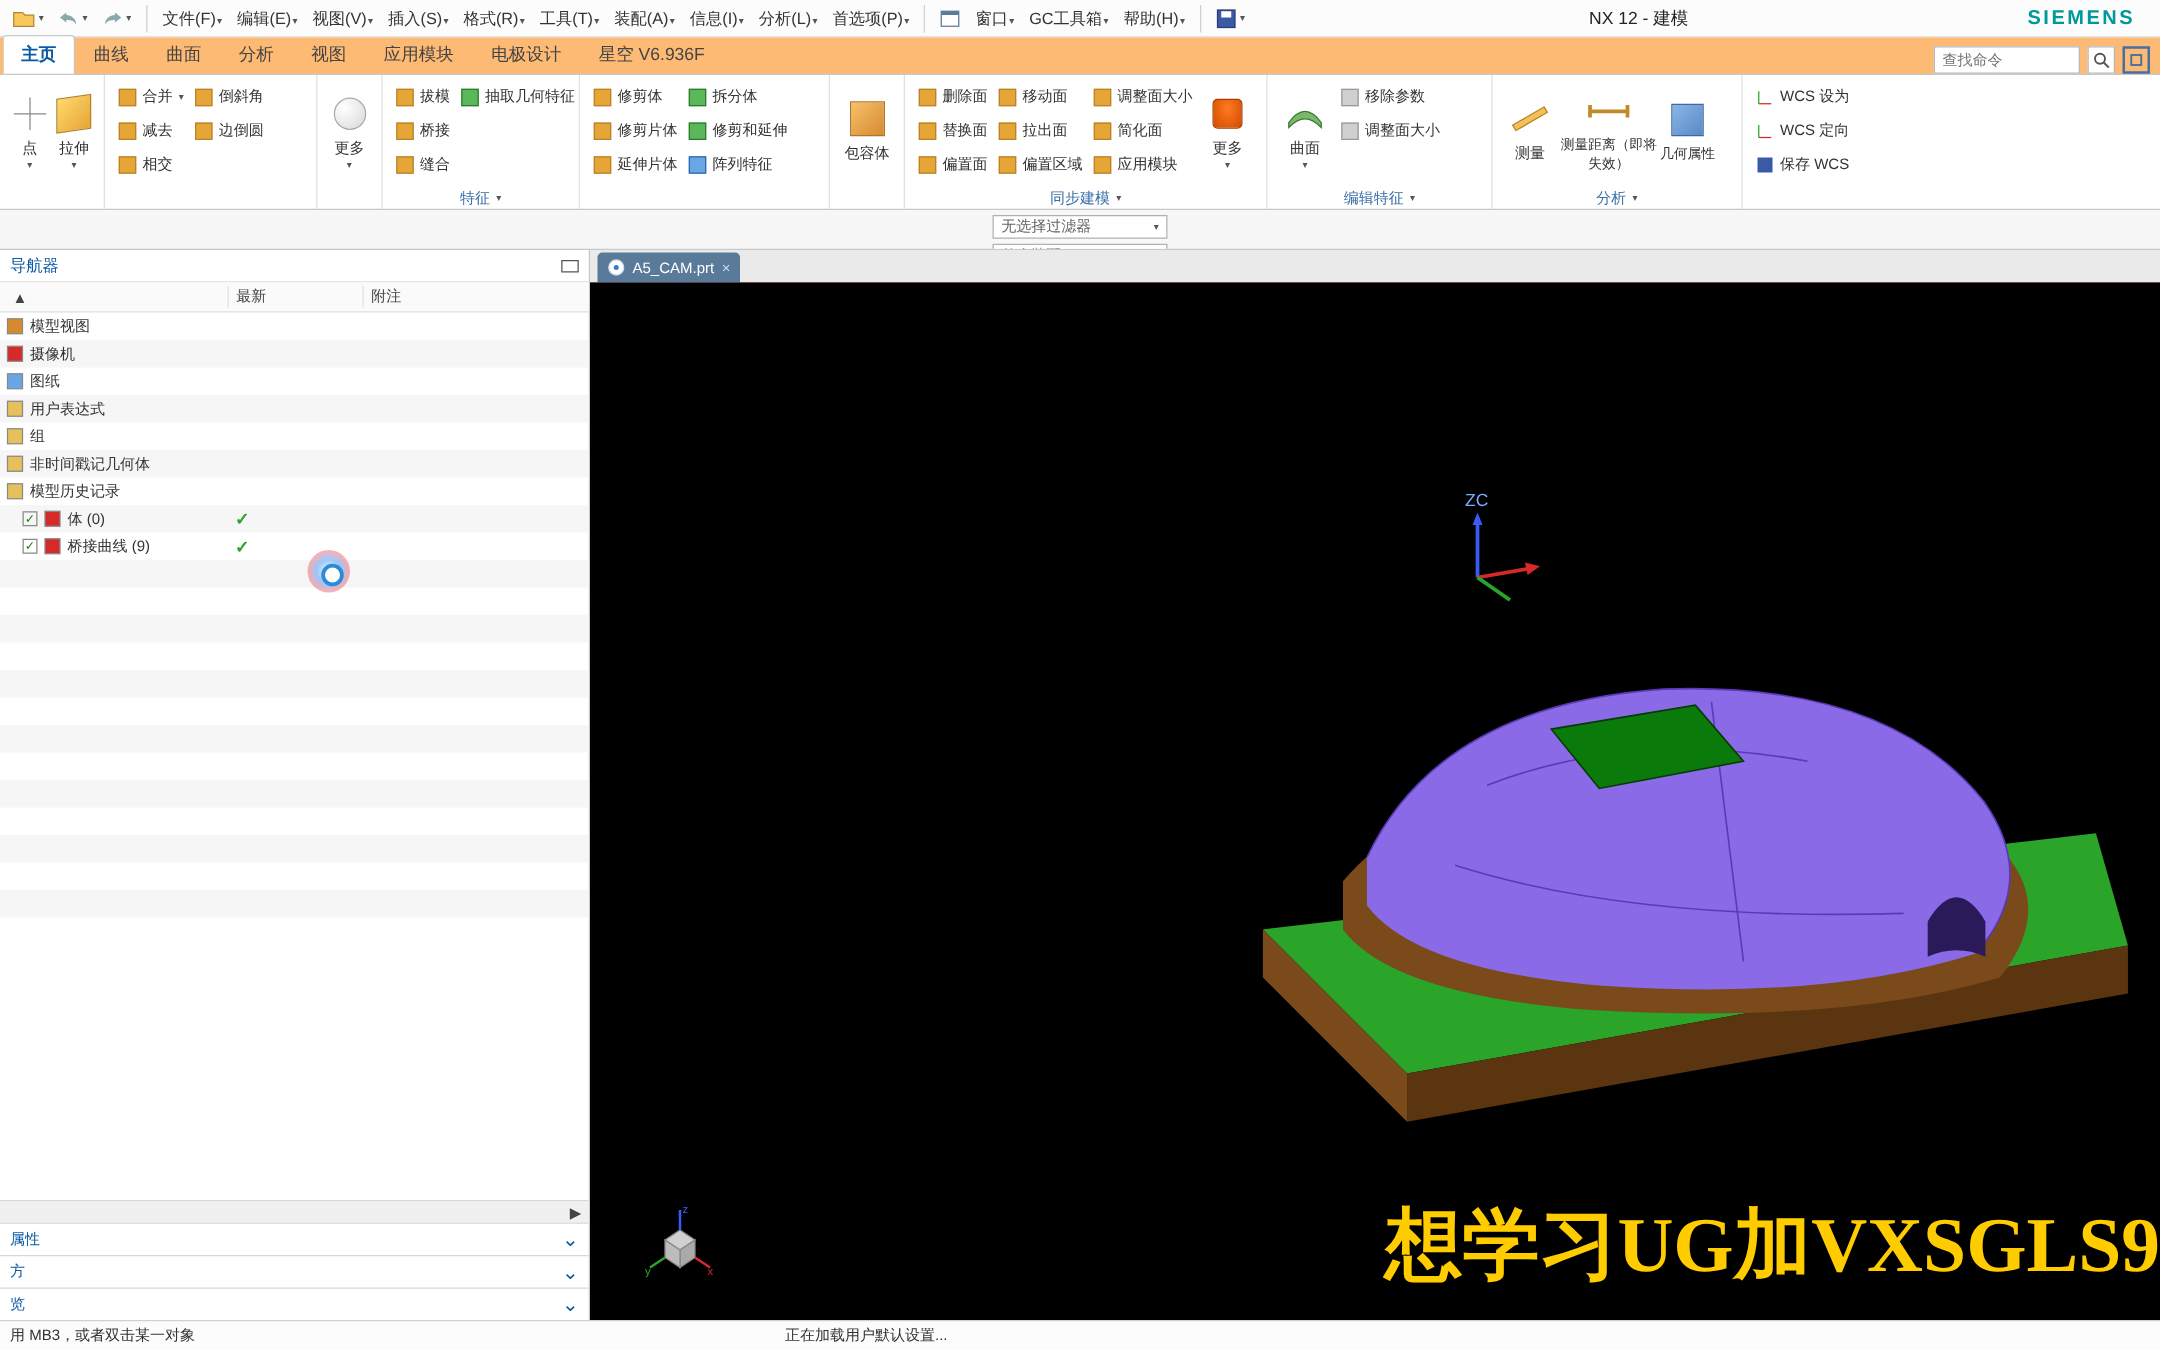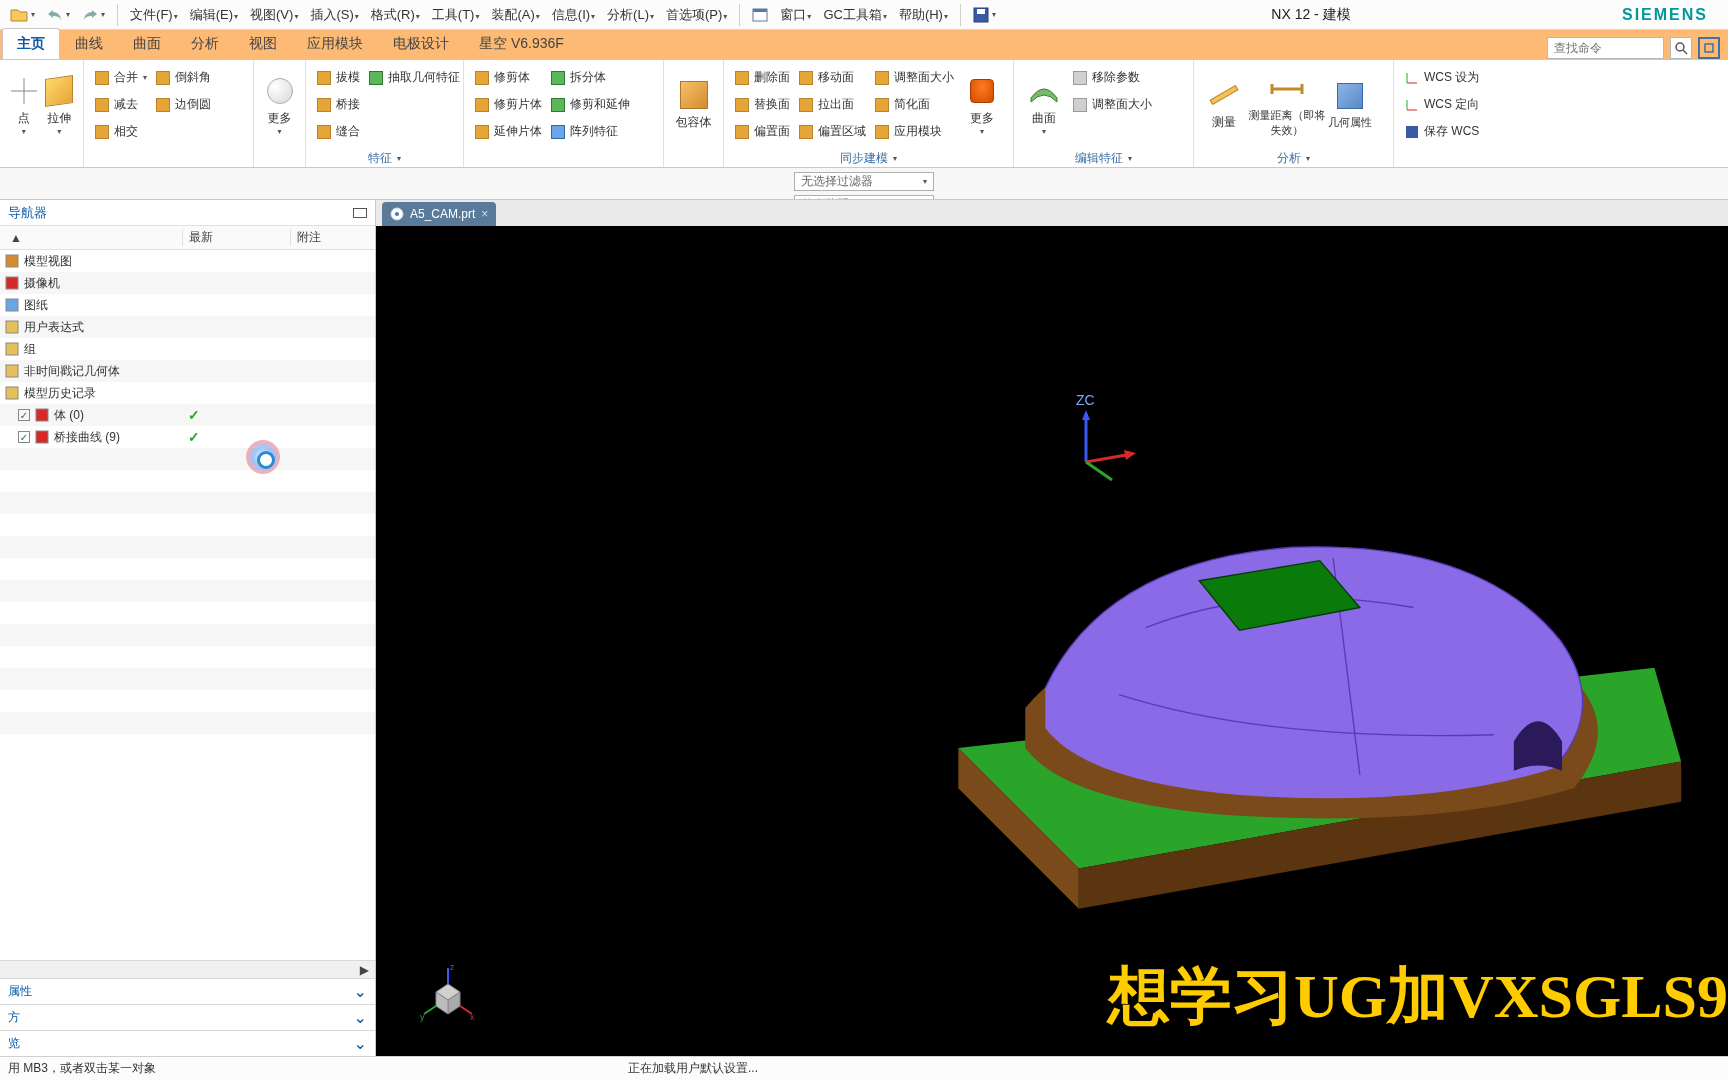--- a/index.html
+++ b/index.html
@@ -29,21 +29,21 @@
   .row-btn { display: flex; align-items: center; gap: 4px; font-size: 12px; height: 24px; white-space:nowrap;}
   .sm-ico { width: 16px; height: 16px; display:inline-flex;align-items:center;justify-content:center; }
 
   .toolbar2 { height: 32px; background: #f7f7f7; border-bottom: 1px solid #c8c8c8; display: flex; align-items: center; padding: 0 6px; gap: 4px; overflow:hidden;flex-direction:column;}
   .tb-combo { height: 22px; border: 1px solid #b0b0b0; background: #fff; display: flex; align-items: center; padding: 0 6px; font-size: 12px; color: #666; }
   .tb-combo.w1 { width: 140px; }
   .tb-combo.w2 { width: 140px; }
   .tb-ico { width: 22px; height: 22px; display:flex;align-items:center;justify-content:center; }
 
   .main { display: flex; height: calc(1080px - 30px - 30px - 108px - 32px - 24px); }
-  .nav { width: 376px; border-right: 1px solid #c8c8c8; display: flex; flex-direction: column; background: #fff; }
+  .nav { width: 472px; border-right: 1px solid #c8c8c8; display: flex; flex-direction: column; background: #fff; }
   .nav-title { height: 26px; display: flex; align-items: center; justify-content: space-between; padding: 0 8px; color: #0b5aa5; font-size: 13px; border-bottom: 1px solid #e0e0e0; }
   .nav-title .box { width: 14px; height: 10px; border: 1px solid #555; }
   .nav-head { height: 24px; display: flex; align-items: center; background: #fafafa; border-bottom: 1px solid #e0e0e0; font-size: 12px; color:#444;}
   .nav-head .c1 { width: 182px; padding-left: 8px; }
   .nav-head .c2 { width: 108px; border-left:1px solid #e0e0e0; padding-left:6px;}
   .nav-head .c3 { flex:1; border-left:1px solid #e0e0e0; padding-left:6px;}
   .tree { flex: 1; overflow: hidden; position: relative; }
   .tree-row { height: 22px; display: flex; align-items: center; padding-left: 4px; font-size: 12px; }
   .tree-row .c1 { width: 178px; display:flex; align-items:center; gap:4px; }
   .tree-row .c2 { width: 108px; padding-left:6px;}

